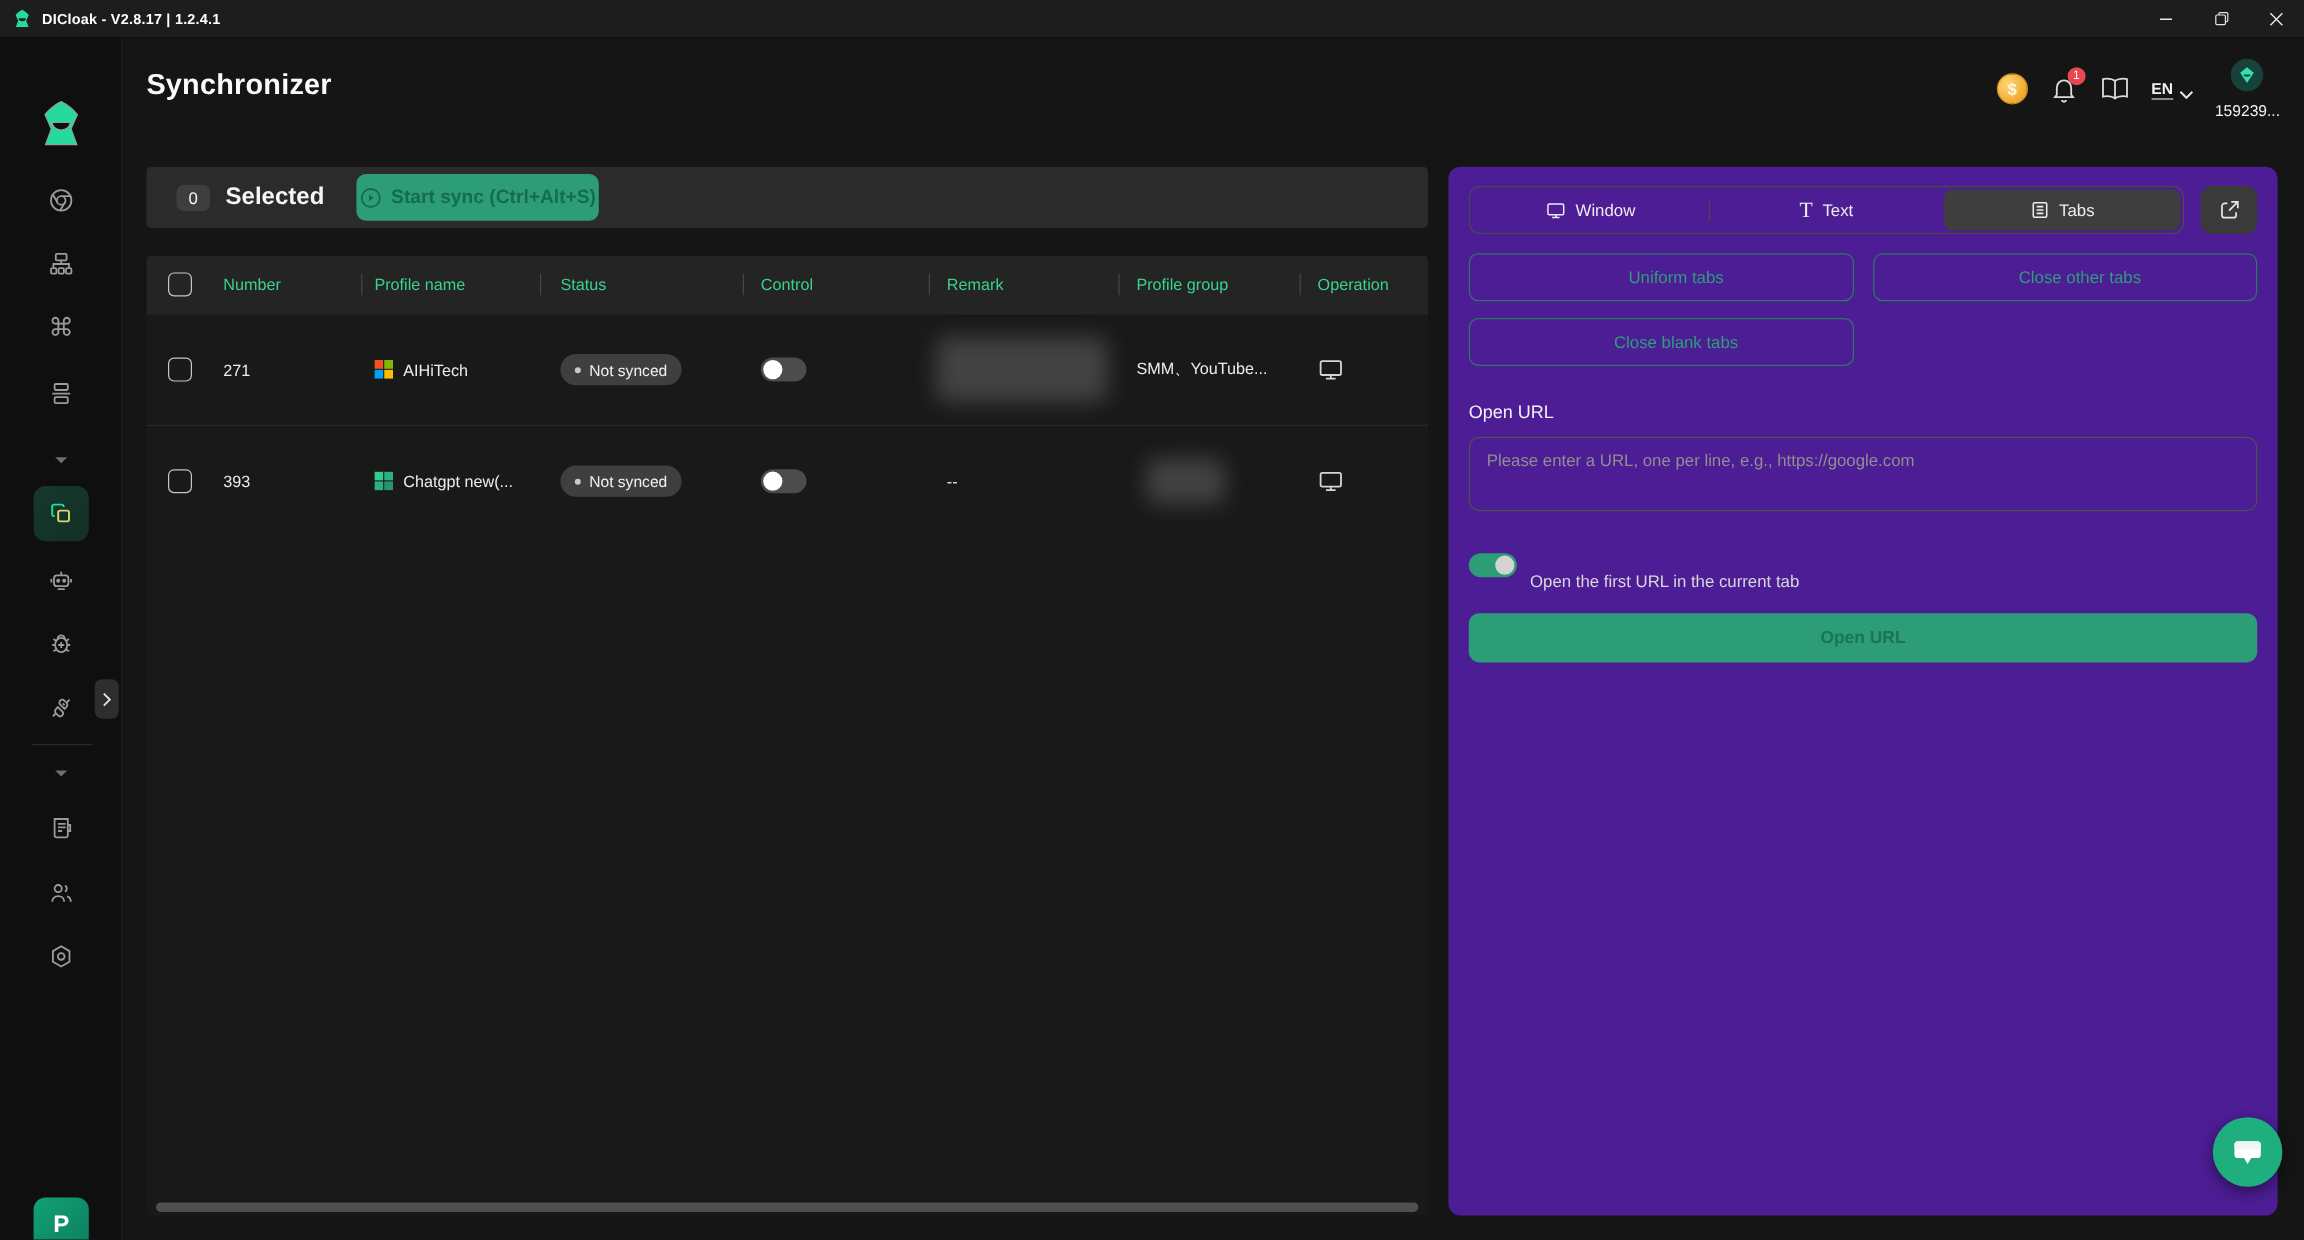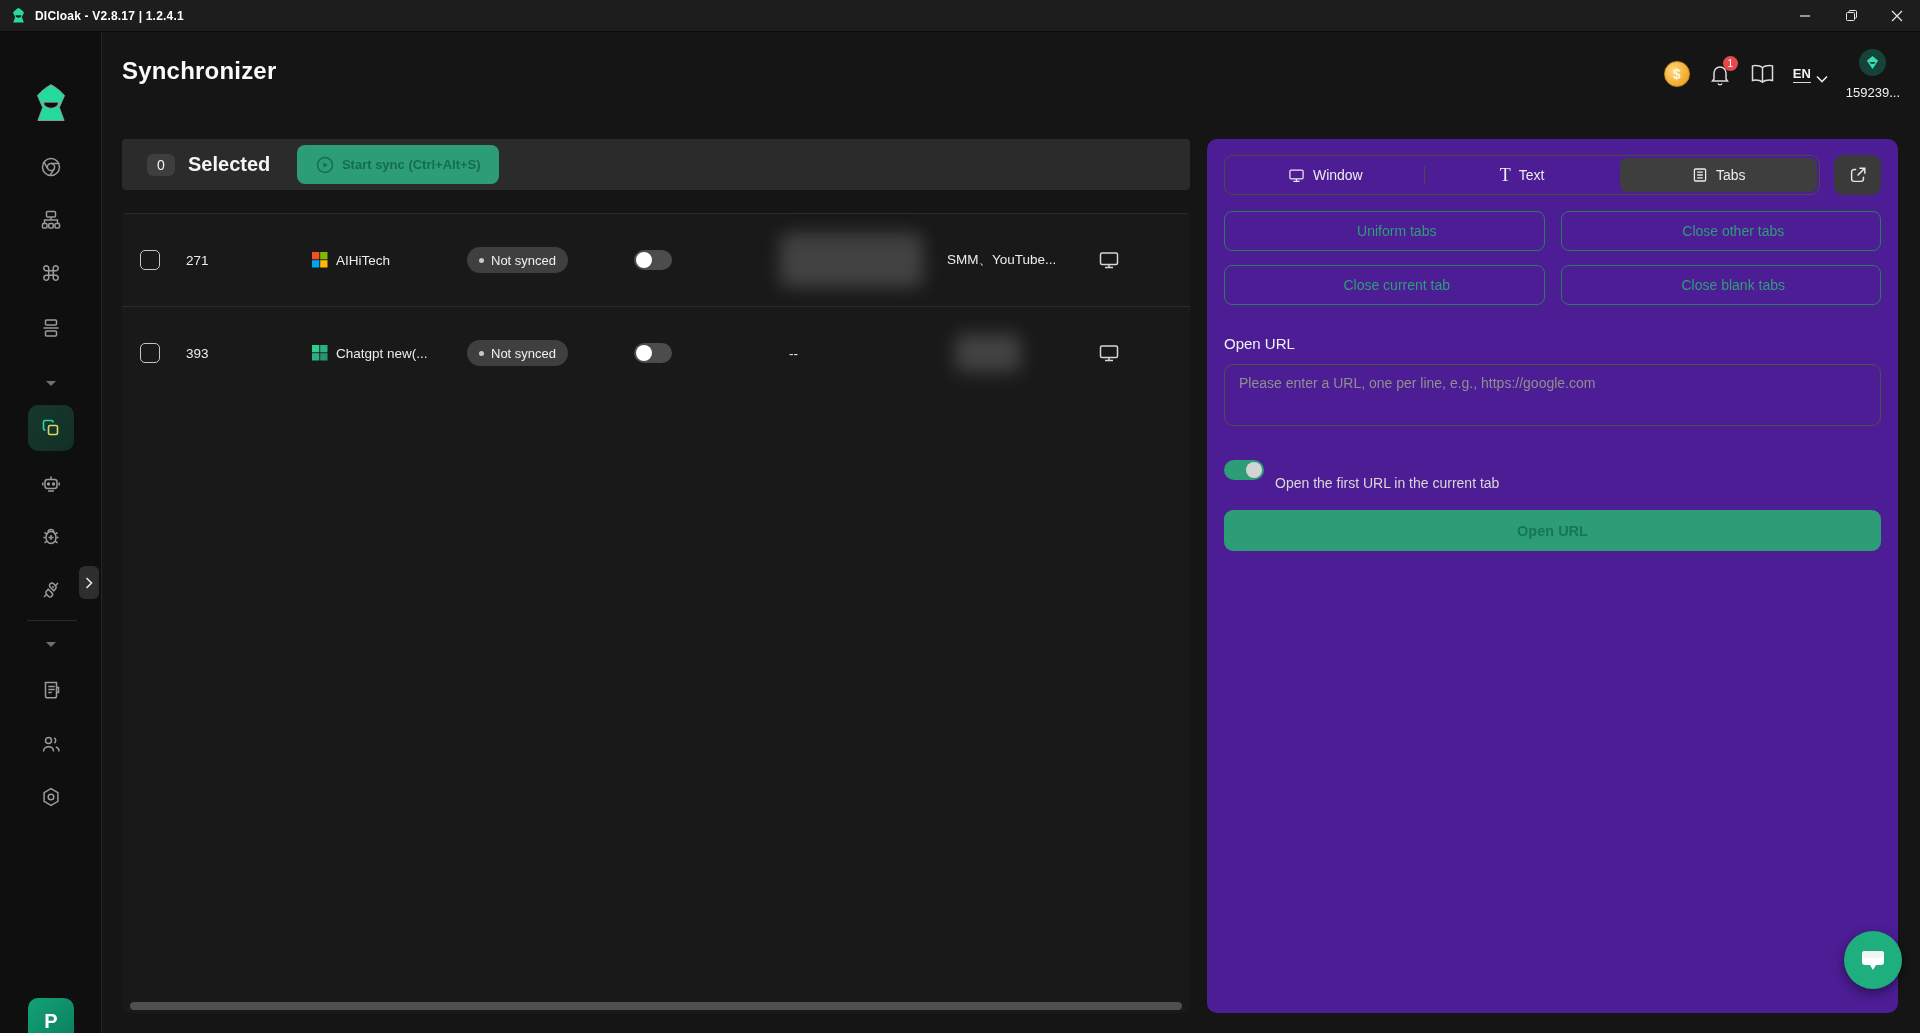--- a/index.html
+++ b/index.html
@@ -75,21 +75,21 @@
   .left-col { position:absolute; left:20px; top:107px; width:1068px; bottom:20px; display:flex; flex-direction:column; }
   .toolbar {
     flex:0 0 51px; background:#2b2b2b; border-radius:4px;
     display:flex; align-items:center; padding-left:25px; margin-bottom:23px;
   }
   .count-pill { min-width:28px; height:22px; border-radius:6px; background:#3e3e3e;
     display:flex; align-items:center; justify-content:center; font-size:14px; color:#f5f5f5; padding:0 7px; }
   .selected-label { margin-left:13px; font-size:20px; color:#f5f5f5; font-weight:700; }
   .start-sync {
     margin-left:27px; width:202px; height:39px; border-radius:8px; border:none;
-    background:#2d9d78; color:#156c52; font-size:13px; font-weight:600;
+    background:#2d9d78; color:#156c52; font-size:16px; font-weight:600;
     display:flex; align-items:center; justify-content:center; gap:8px;
     font-family:inherit;
   }
 
   .table-panel { flex:1; background:#191919; border-radius:4px; position:relative; overflow:hidden; }
   .thead { display:flex; align-items:center; height:48px; background:#242424; color:#3bd18f; font-size:13.5px; }
   .th { position:relative; height:100%; display:flex; align-items:center; }
   .th-div::before { content:""; position:absolute; left:0; top:15px; width:1px; height:18px; background:#474747; }
   .col-check { width:64px; padding-left:18px; }
   .col-number { width:115px; }
@@ -333,20 +333,32 @@
       <button class="start-sync">
         <svg width="18" height="18" viewBox="0 0 18 18" fill="none">
           <circle cx="9" cy="9" r="7.5" stroke="#156c52" stroke-width="1.5"></circle>
           <path d="M7.5 6.2l4 2.8-4 2.8z" fill="#156c52"></path>
         </svg>
         <span>Start sync (Ctrl+Alt+S)</span>
       </button>
     </div>
 
     <div class="table-panel">
+      <div class="thead">
+        <div class="th col-check">
+            <span class="checkbox"></span>
+          </div>
+        <div class="th col-number">Number</div>
+        <div class="th col-name th-div">Profile name</div>
+        <div class="th col-status th-div">Status</div>
+        <div class="th col-control th-div">Control</div>
+        <div class="th col-remark th-div">Remark</div>
+        <div class="th col-group th-div">Profile group</div>
+        <div class="th col-op th-div">Operation</div>
+      </div>
 
       <div class="trow">
         <div class="td col-check">
             <span class="checkbox"></span>
           </div>
         <div class="td col-number">271</div>
         <div class="td col-name">
           <span class="pname">
             <svg width="16" height="16" viewBox="0 0 16 16">
               <rect x="0" y="0" width="7.3" height="7.3" fill="#f25022"></rect>
@@ -451,21 +463,20 @@
         <svg width="20" height="20" viewBox="0 0 22 22" fill="none" stroke="#e6e6e6" stroke-width="1.6">
           <path d="M9 5H6.5A2.5 2.5 0 0 0 4 7.5v8A2.5 2.5 0 0 0 6.5 18h8a2.5 2.5 0 0 0 2.5-2.5V13"></path>
           <path d="M12.5 3.5H18.5V9.5M18 4l-7.5 7.5"></path>
         </svg>
       </button>
     </div>
 
     <div class="ops-grid">
       <button class="op-btn">Uniform tabs</button>
       <button class="op-btn">Close other tabs</button>
-      <button class="op-btn">Close current tab</button>
       <button class="op-btn">Close blank tabs</button>
     </div>
 
     <div class="section-title">Open URL</div>
     <textarea class="url-box" placeholder="Please enter a URL, one per line, e.g., https://google.com" style=""></textarea>
 
     <div class="toggle-row">
       <span class="toggle-on">
           <span class="knob"></span>
         </span>

